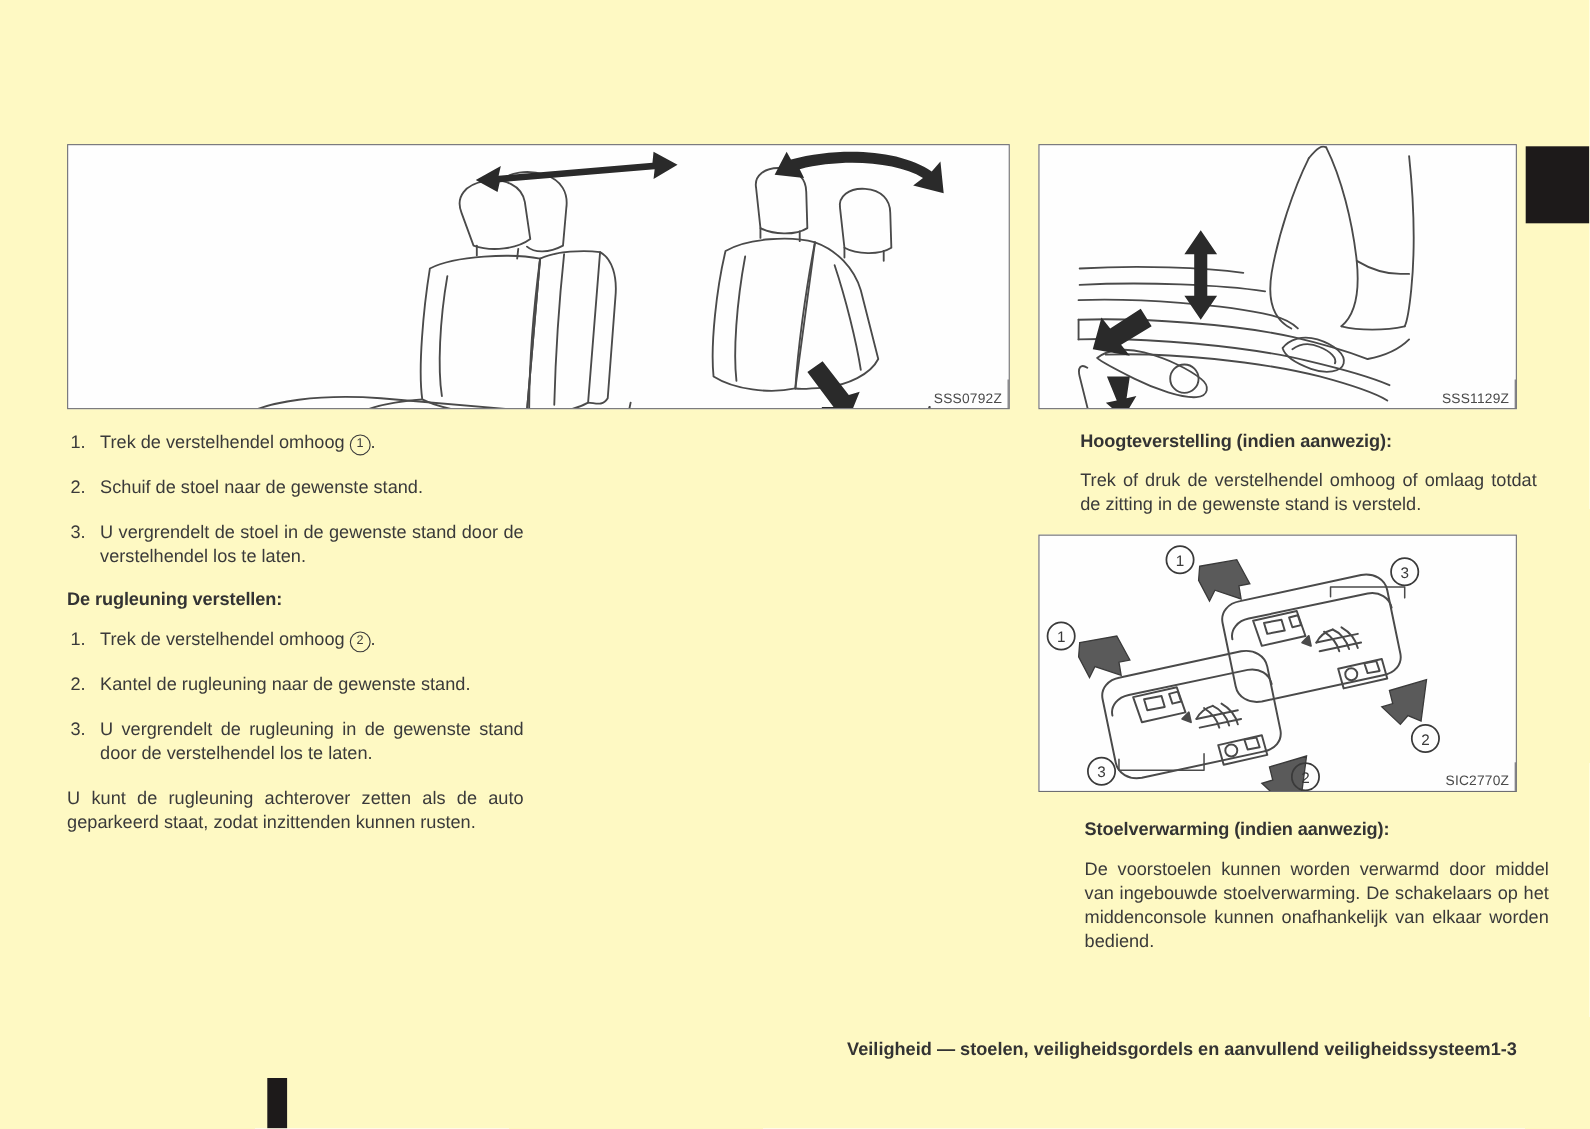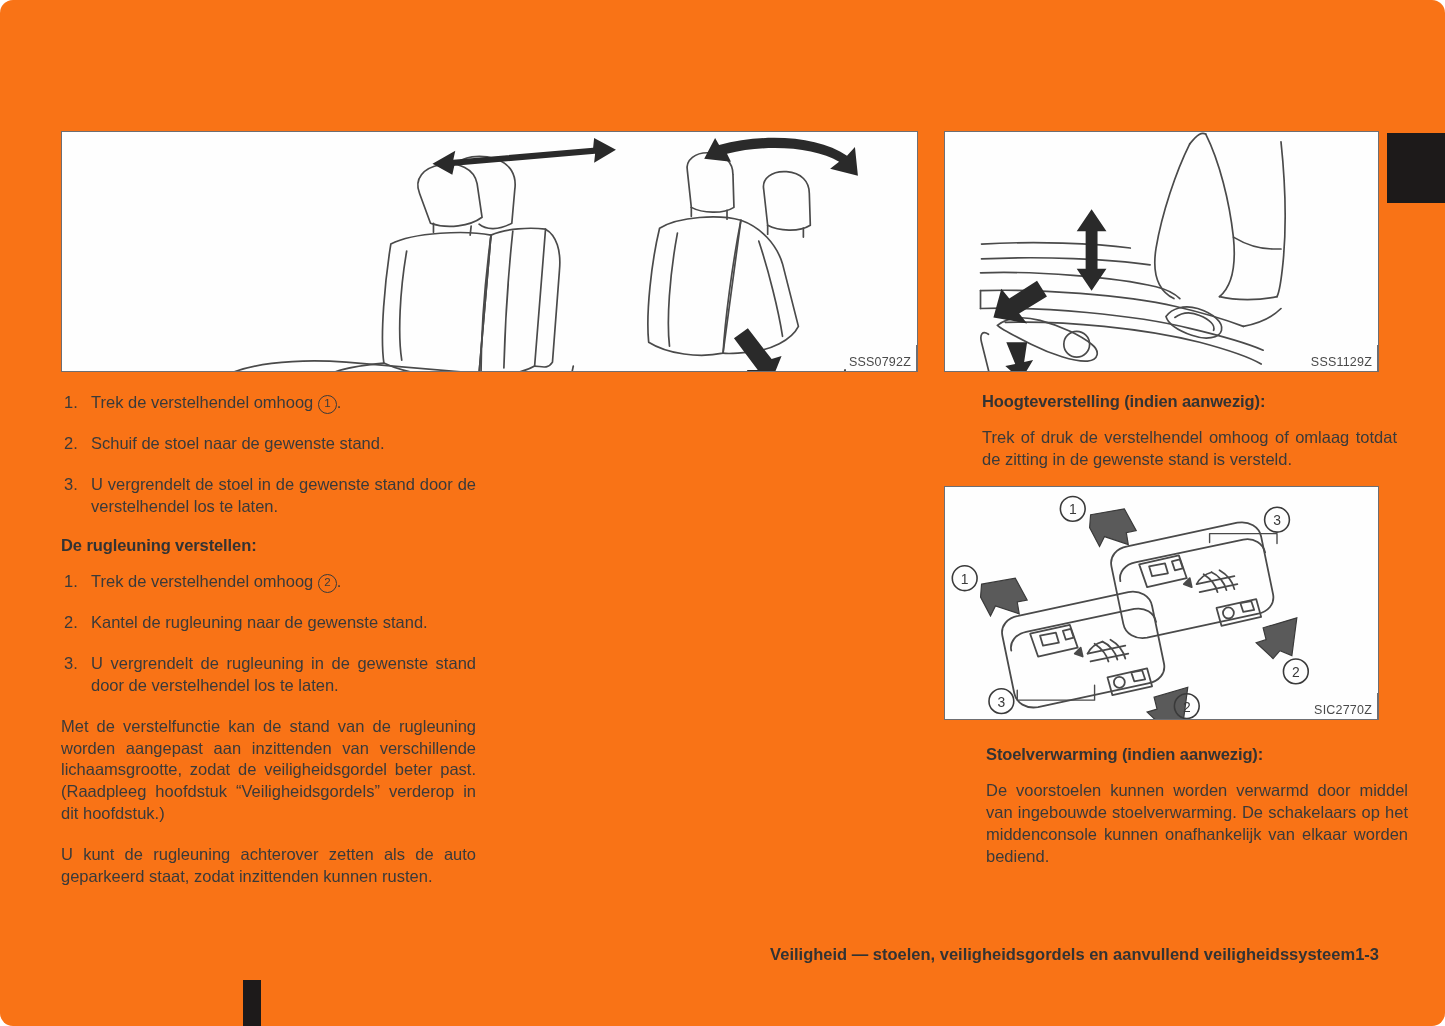--- a/index.html
+++ b/index.html
@@ -4,25 +4,24 @@
 <style>
   html, body {
     margin: 0;
     padding: 0;
     background: #ffffff;
   }
   .page {
     position: relative;
     width: 1445px;
     height: 1026px;
-    background: #f97316;
+    background: #fef9c3;
     font-family: "Liberation Sans", sans-serif;
     color: #3a3a3a;
     overflow: hidden;
-    border-radius: 13px;
   }
 
   
   .edge-tab {
     position: absolute;
     right: 0;
     top: 133px;
     width: 58px;
     height: 70px;
     background: #1d1a1a;
@@ -408,21 +407,20 @@
       <li>
         <span class="num">2.</span>
         <span>Kantel de rugleuning naar de gewenste stand.</span>
       </li>
       <li class="justify">
         <span class="num">3.</span>
         <span class="body">U vergrendelt de rugleuning in de gewenste stand door de verstelhendel los te laten.</span>
       </li>
     </ol>
 
-    <p class="para">Met de verstelfunctie kan de stand van de rugleuning worden aangepast aan inzittenden van verschillende lichaamsgrootte, zodat de veiligheidsgordel beter past. (Raadpleeg hoofdstuk “Veiligheidsgordels” verderop in dit hoofdstuk.)</p>
 
     <p class="para last">U kunt de rugleuning achterover zetten als de auto geparkeerd staat, zodat inzittenden kunnen rusten.</p>
   </div>
 
   <div class="col" id="col-right">
     <h3 class="head">Hoogteverstelling (indien aanwezig):</h3>
     <p class="para last">Trek of druk de verstelhendel omhoog of omlaag totdat de zitting in de gewenste stand is versteld.</p>
   </div>
 
   <div class="col" id="col-right-2">

